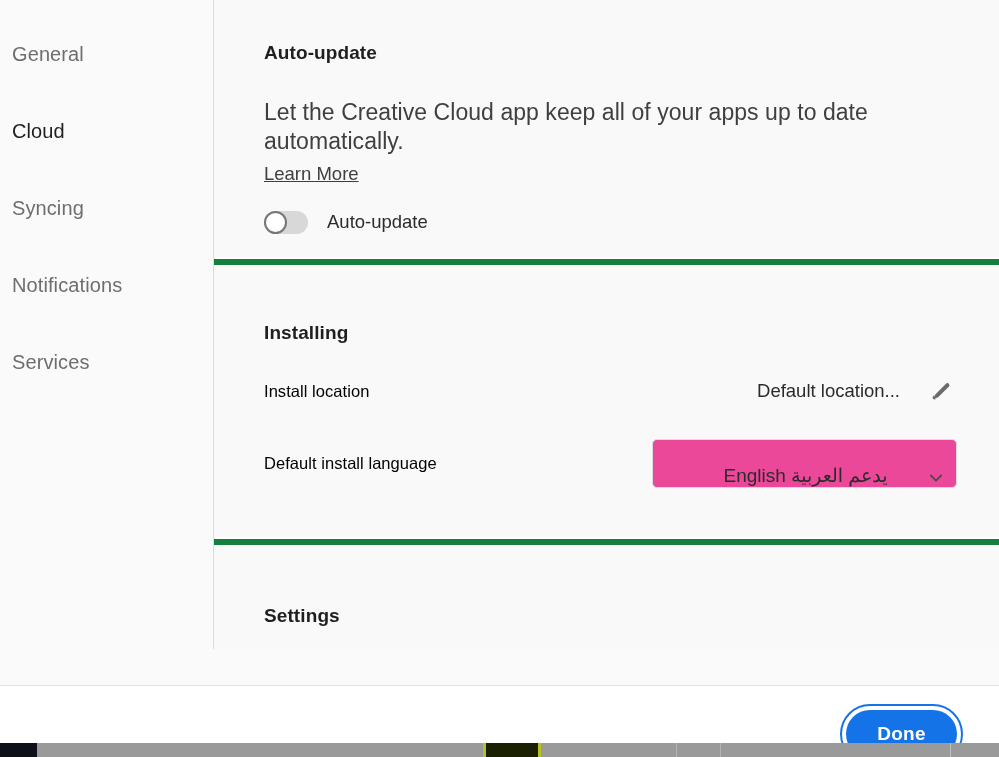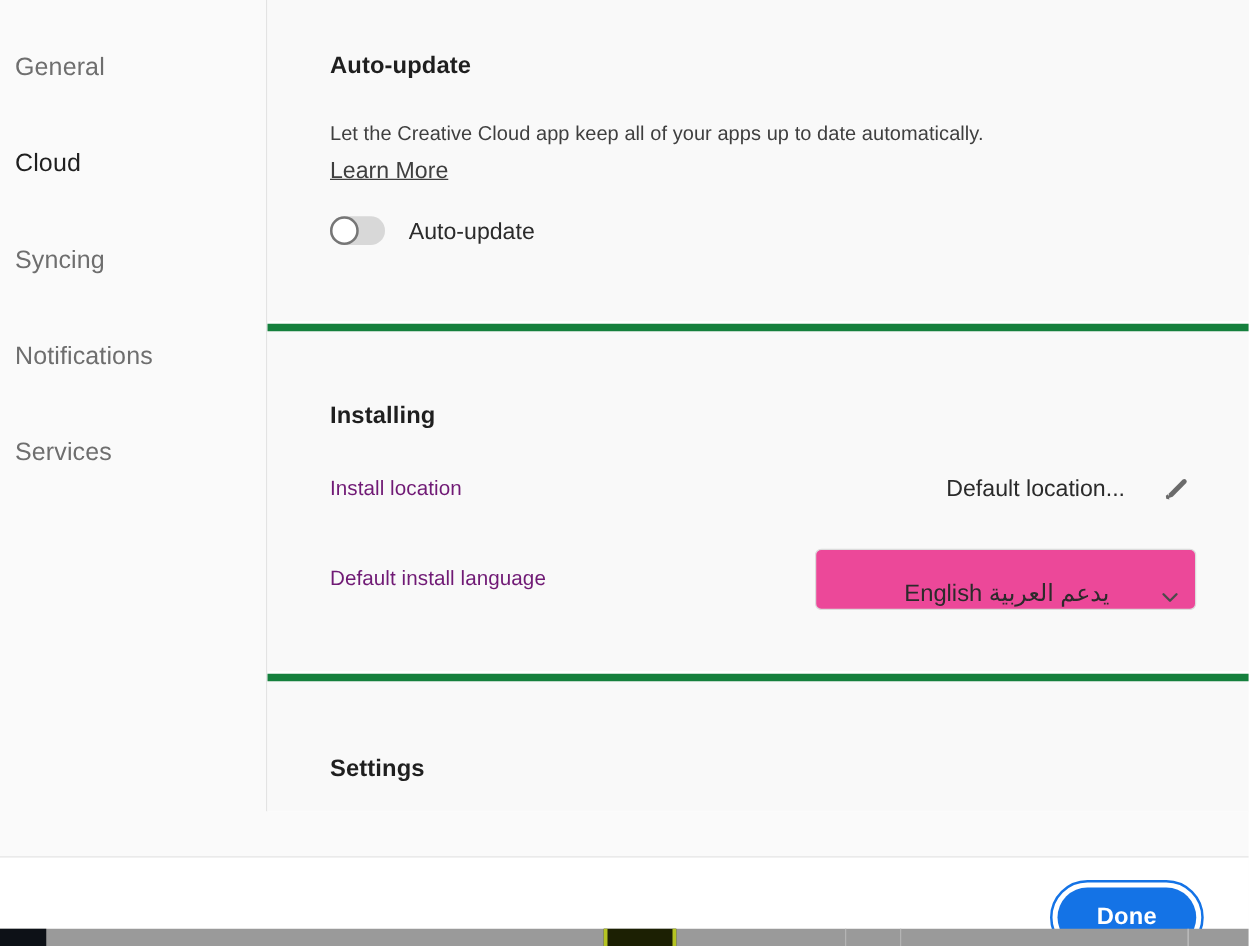--- a/index.html
+++ b/index.html
@@ -95,21 +95,21 @@
   }
   .sec-install h2.sec-title {
     padding-top: 57px;
   }
   .sec-settings h2.sec-title {
     padding-top: 60px;
   }
 
   .sec-desc {
     margin: 34px 0 0 0;
-    font-size: 16px;
+    font-size: 23px;
     color: #3f3f3f;
     line-height: 1.25;
     letter-spacing: 0.05px;
   }
   .learn-more {
     display: inline-block;
     margin-top: 7px;
     font-size: 18.5px;
     color: #3f3f3f;
     text-decoration: underline;
@@ -157,21 +157,21 @@
   .row-loc {
     margin-top: 32px;
     height: 30px;
   }
   .row-lang {
     margin-top: 32px;
     height: 50px;
   }
   .row-label {
     font-size: 16.5px;
-    color: #701a75;
+    color: #000000;
     letter-spacing: 0.05px;
   }
   .loc-value {
     position: absolute;
     right: 99px;
     font-size: 18.5px;
     color: #2b2b2b;
     white-space: nowrap;
   }
   .pencil-btn {

